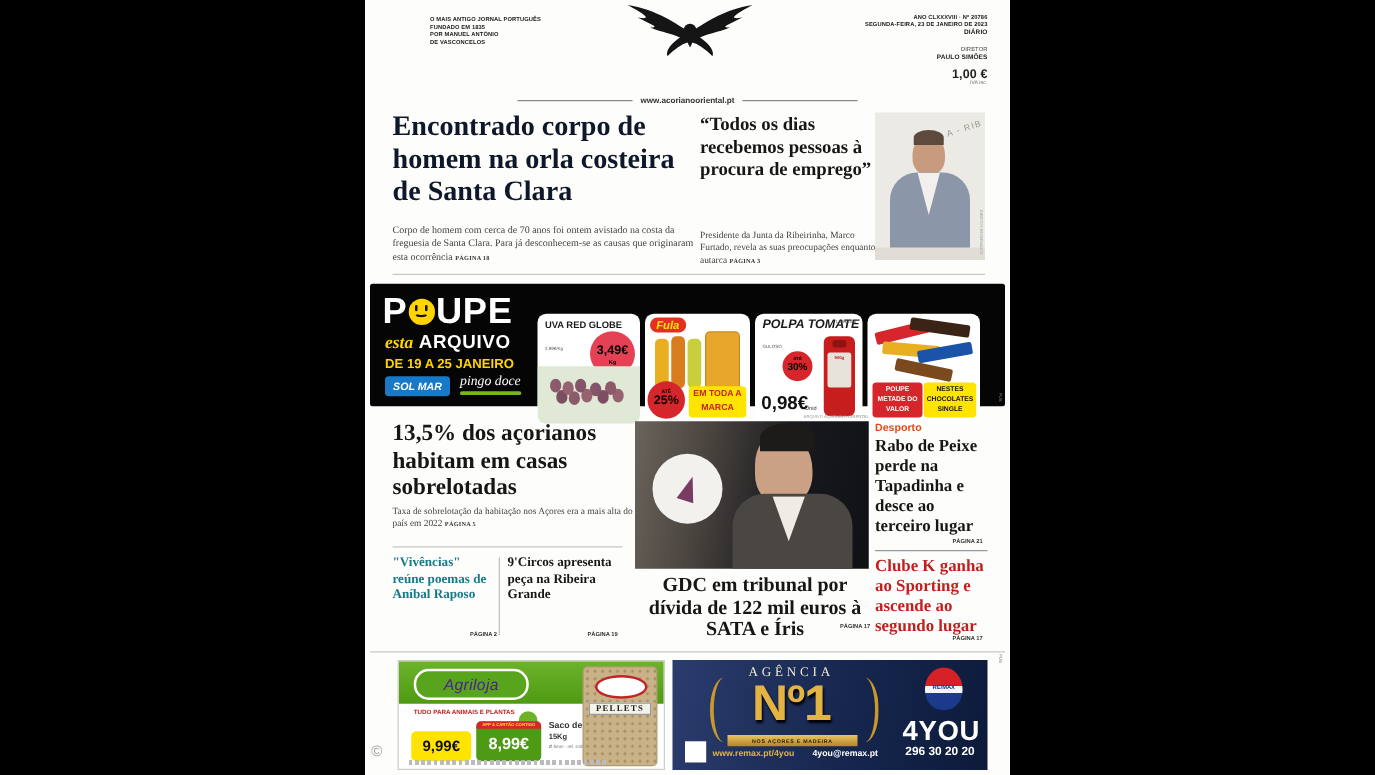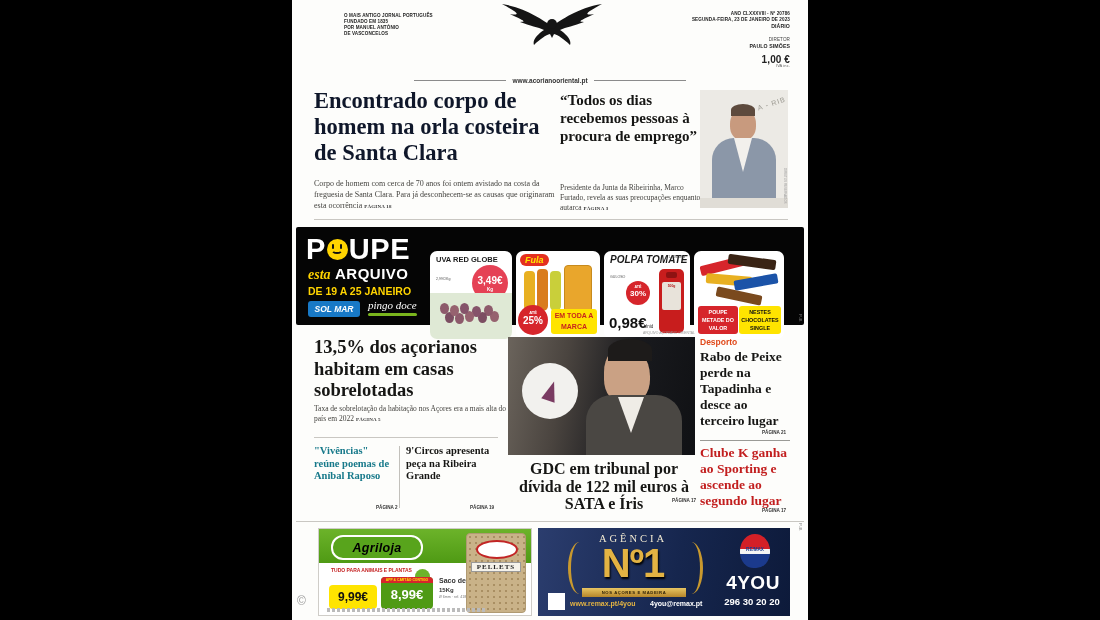--- a/index.html
+++ b/index.html
@@ -39,21 +39,21 @@
   .smiley:before{content:"";position:absolute;left:5px;top:5px;width:2.6px;height:5px;background:#111;border-radius:2px;box-shadow:8px 0 0 #111;}
   .smiley:after{content:"";position:absolute;left:4px;top:7px;width:12px;height:8px;border:2.4px solid transparent;border-bottom-color:#111;border-radius:50%;box-sizing:border-box;}
   #esta-row{left:12px;top:38px;}
   #esta-row .esta{color:#ffd400;font-style:italic;font-family:"Liberation Serif",serif;font-size:14px;font-weight:bold;}
   #esta-row .semana{color:#fff;font-size:15px;font-weight:bold;letter-spacing:.5px;}
   #dates{left:12px;top:58px;color:#ffd400;font-size:10.5px;font-weight:bold;}
   #solmar{left:12px;top:74px;width:52px;height:16px;background:#1879c6;border-radius:3px;color:#fff;
           font-size:8.5px;font-weight:bold;font-style:italic;display:flex;align-items:center;justify-content:center;}
   #pingo{left:72px;top:72px;color:#fff;font-style:italic;font-size:11px;font-family:"Liberation Serif",serif;}
   #pingo .bar{height:3px;background:#7ab51d;margin-top:2px;border-radius:2px;}
-  .badge{position:absolute;border-radius:50%;background:#e54155;color:#ffffff;text-align:center;font-weight:bold;}
+  .badge{position:absolute;border-radius:50%;background:#e54155;color:#000000;text-align:center;font-weight:bold;}
   .prod-name{position:absolute;left:6px;top:5px;font-size:7.5px;font-weight:bold;color:#1a1a1a;line-height:8.5px;}
   .tiny{font-size:3.6px;color:#555;}
   .grapes{position:absolute;left:0;bottom:0;width:100%;height:46px;background:#dfe9d5;}
   .grape{position:absolute;width:9px;height:11px;border-radius:50%;background:#8d5a6b;box-shadow:10px 2px 0 #96626f,20px 0 0 #85536a,5px 9px 0 #7c4e62,15px 10px 0 #8d5a6b,25px 8px 0 #96626f,32px 3px 0 #85536a,38px 9px 0 #7c4e62,44px 2px 0 #8d5a6b,50px 8px 0 #96626f;}
   .bottle{position:absolute;border-radius:4px 4px 5px 5px;}
   .ybox{position:absolute;background:#ffe400;color:#c8241c;font-weight:bold;text-align:center;border-radius:3px;}
   .rbox{position:absolute;background:#d6252b;color:#fff;font-weight:bold;text-align:center;border-radius:3px;}
   .chocbar{position:absolute;height:10px;border-radius:2px;}
   .pub-v{position:absolute;writing-mode:vertical-rl;font-size:3.6px;color:#8a8a8a;}
 
@@ -67,21 +67,21 @@
   #gdc-credit{left:216px;top:331px;width:187px;text-align:right;font-size:3.4px;color:#999;}
   #gdc-headline{left:216px;top:460px;width:192px;font-size:16px;line-height:17.5px;font-weight:bold;color:#161614;text-align:center;}
   #sports-label{left:408px;top:337px;font-size:8.5px;font-weight:bold;color:#e0491a;}
   #rabo{left:408px;top:349px;width:90px;font-size:13.5px;line-height:16px;font-weight:bold;color:#161614;}
   #clubek{left:408px;top:445px;width:90px;font-size:13.5px;line-height:16px;font-weight:bold;color:#c21e1e;}
 
   
   #agriloja{left:26px;top:528px;width:214px;height:88px;background:#fff;border:1px solid #cfcdc8;box-sizing:border-box;overflow:hidden;}
   #agri-band{position:absolute;left:0;top:0;width:100%;height:34px;background:linear-gradient(180deg,#6cb32a,#4f9a14);}
   #agri-logo{position:absolute;left:12px;top:6px;width:88px;height:21px;border:2px solid #fff;border-radius:12px;
-             background:#58a41c;color:#000000;font-weight:bold;font-style:italic;font-size:12.5px;
+             background:#58a41c;color:#4c1d95;font-weight:normal;font-style:italic;font-size:12.5px;
              display:flex;align-items:center;justify-content:center;letter-spacing:.3px;}
   #agri-tag{position:absolute;left:12px;top:38px;font-size:5px;font-weight:bold;color:#c42020;}
   #agri-price1{position:absolute;left:10px;top:56px;width:48px;height:24px;background:#ffe400;border-radius:4px;
                display:flex;align-items:center;justify-content:center;font-size:12px;font-weight:bold;color:#111;}
   #agri-price2{position:absolute;left:62px;top:48px;width:52px;height:32px;background:#4f9a14;border-radius:4px;overflow:hidden;text-align:center;}
   #agri-price2 .band{background:#d6252b;color:#ffe400;font-size:3.4px;font-weight:bold;line-height:6px;}
   #agri-price2 .val{color:#fff;font-weight:bold;font-size:13px;line-height:24px;}
   #agri-prod{position:absolute;left:120px;top:48px;width:58px;}
   #bag{position:absolute;right:5px;top:4px;width:58px;height:78px;border-radius:4px;background:#c9b288;
        background-image:radial-gradient(#a98f63 1px,transparent 1.4px);background-size:6px 6px;border:1px solid #b09a72;}
@@ -103,21 +103,21 @@
   #laurel-r{left:142px;border-right-width:3px;border-radius:0 50% 50% 0;}
   #rx-region{position:absolute;left:44px;top:60px;width:104px;height:9px;background:linear-gradient(180deg,#e8c562,#b5852a);
              color:#2a1d04;font-size:4.2px;font-weight:bold;text-align:center;line-height:9px;letter-spacing:.6px;}
   #rx-qr{position:absolute;left:10px;bottom:6px;width:17px;height:17px;background:#fff;
          background-image:repeating-linear-gradient(0deg,#111 0 2px,transparent 2px 4px),repeating-linear-gradient(90deg,#111 0 2px,transparent 2px 4px);background-blend-mode:lighten;}
   #rx-url{position:absolute;left:32px;bottom:9px;font-size:7px;font-weight:bold;color:#e3b343;}
   #rx-email{position:absolute;left:112px;bottom:9px;font-size:7px;font-weight:bold;color:#fff;}
   #balloon{position:absolute;left:202px;top:6px;width:30px;height:34px;border-radius:50% 50% 46% 46%;
            background:linear-gradient(180deg,#d42027 0 44%,#f5f5f5 44% 60%,#1b3a8c 60% 100%);}
   #balloon .lbl{position:absolute;left:0;top:13px;width:30px;text-align:center;font-size:4.6px;font-weight:bold;color:#1b3a8c;}
-  #rx-4you{position:absolute;left:178px;top:44px;width:74px;text-align:center;font-size:19px;font-weight:bold;letter-spacing:.5px;}
+  #rx-4you{position:absolute;left:178px;top:44px;width:74px;text-align:center;font-size:22px;font-weight:bold;letter-spacing:.5px;}
   #rx-phone{position:absolute;left:174px;top:68px;width:80px;text-align:center;font-size:9.5px;font-weight:bold;}
 
   #copyright{left:297px;top:594px;color:#9a9a9a;font-size:12px;}
 </style>
 </head>
 <body>
 
 <div id="canvas">
   <div id="page">
 

